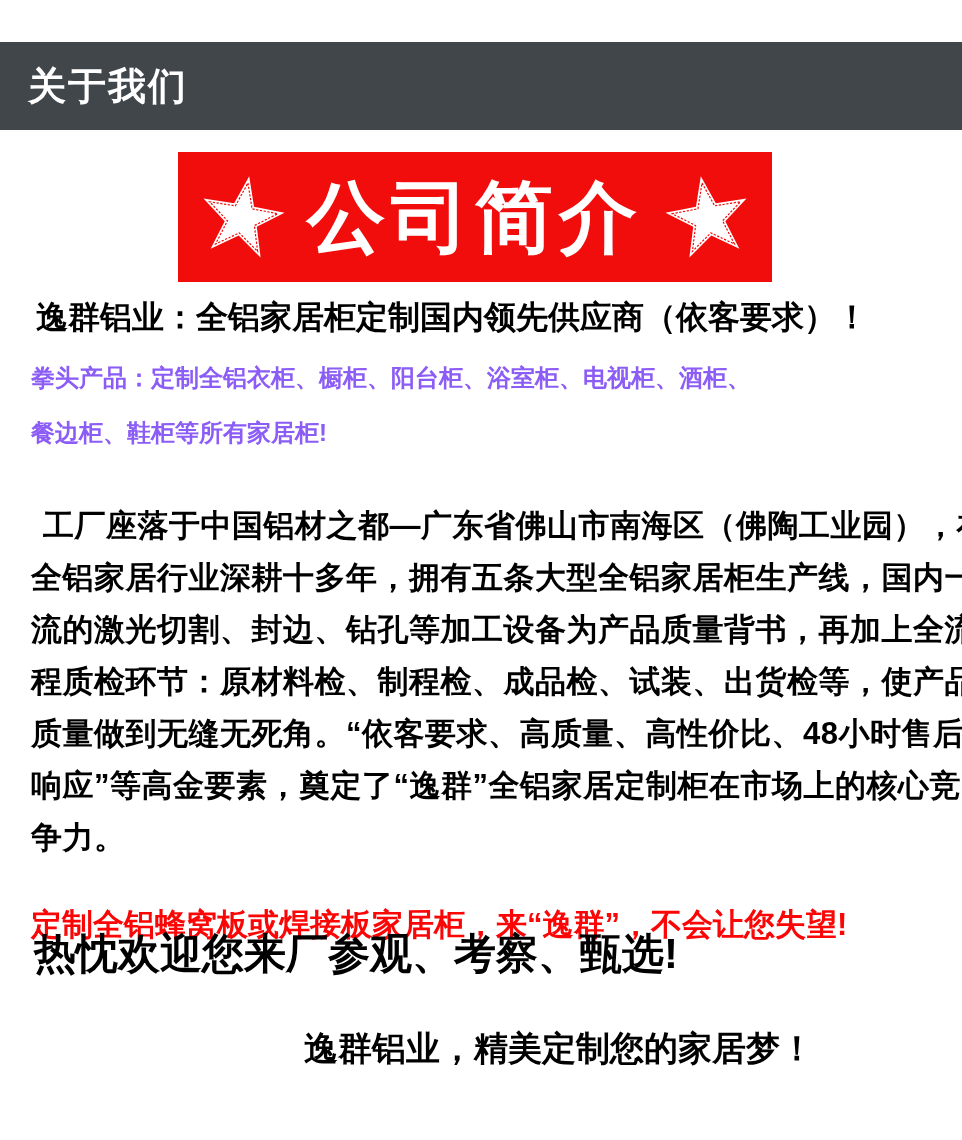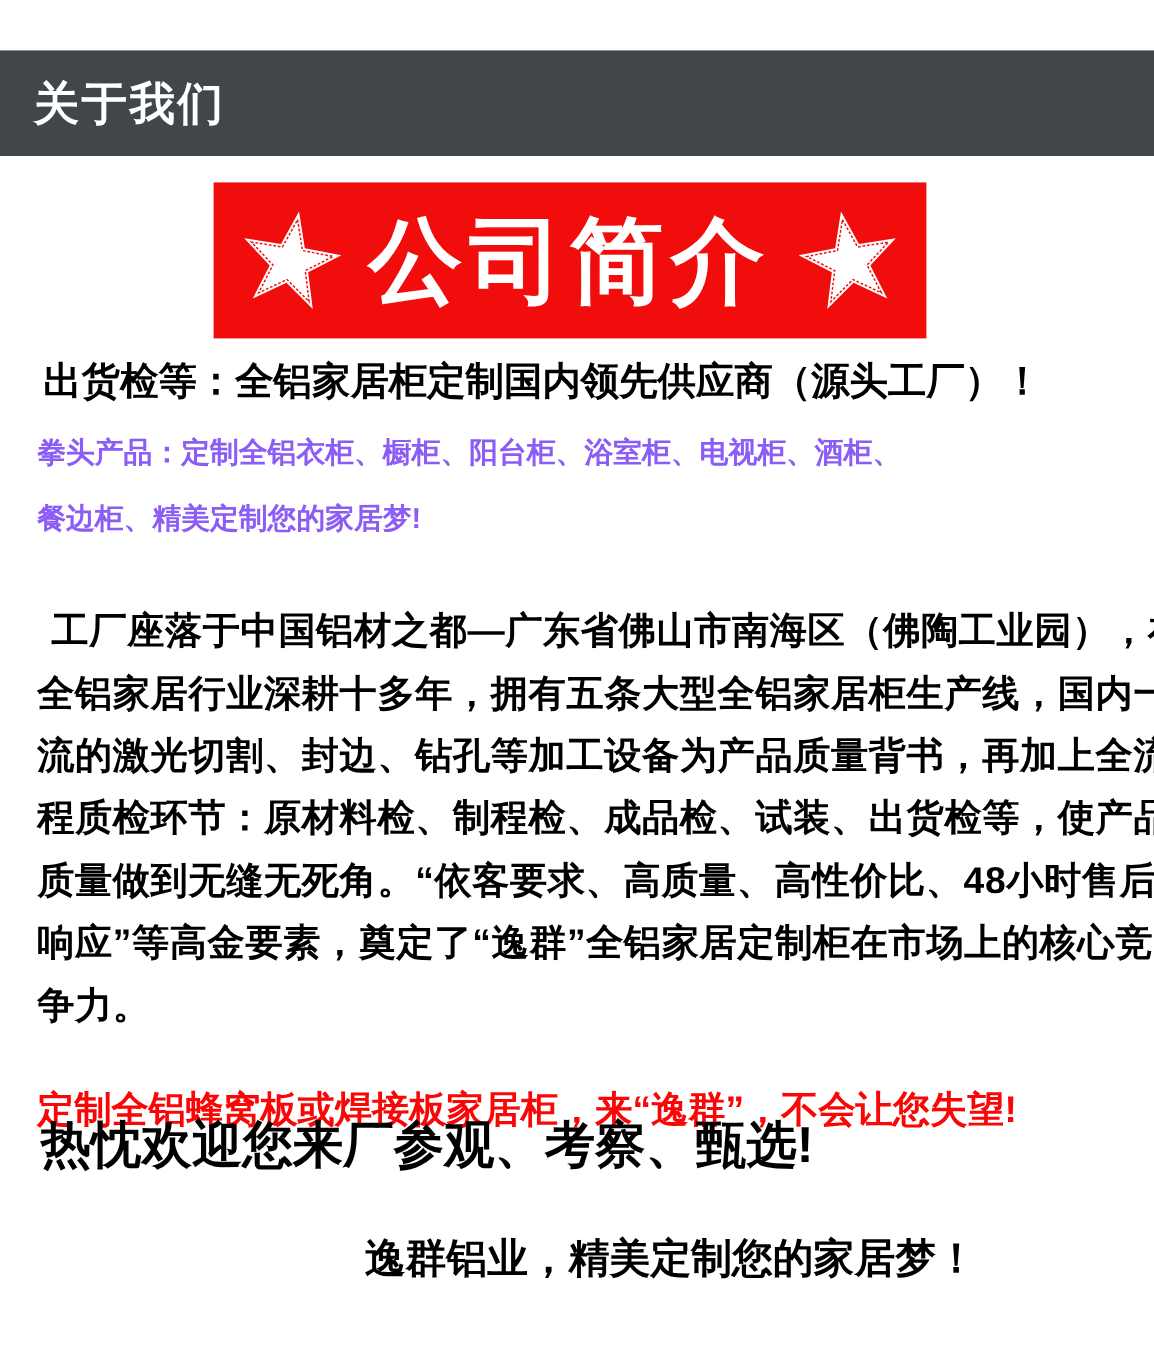--- a/index.html
+++ b/index.html
@@ -65,25 +65,25 @@
     </span>
     <span class="banner-title">公司简介</span>
     <span class="star right">
       <svg viewBox="0 0 100 100" width="90" height="90" aria-hidden="true">
         <path d="M50 4 L61.2 36.6 L95.7 37.2 L68.1 57.9 L78.2 90.8 L50 71 L21.8 90.8 L31.9 57.9 L4.3 37.2 L38.8 36.6 Z" fill="#ffffff"></path>
         <path d="M50 4 L61.2 36.6 L95.7 37.2 L68.1 57.9 L78.2 90.8 L50 71 L21.8 90.8 L31.9 57.9 L4.3 37.2 L38.8 36.6 Z" fill="none" stroke="#f20d0d" stroke-width="1.6" stroke-dasharray="3 2" transform="translate(50,52) scale(0.84) translate(-50,-52)"></path>
       </svg>
     </span>
   </div>
 
-  <div class="txt intro">出货检等：全铝家居柜定制国内领先供应商（源头工厂）！</div>
+  <div class="txt intro">逸群铝业：全铝家居柜定制国内领先供应商（依客要求）！</div>
 
   <div class="products">
     <div class="line">拳头产品：定制全铝衣柜、橱柜、阳台柜、浴室柜、电视柜、酒柜、</div>
-    <div class="line">餐边柜、精美定制您的家居梦!</div>
+    <div class="line">餐边柜、鞋柜等所有家居柜!</div>
   </div>
 
   <div class="para">
     <div class="line first">工厂座落于中国铝材之都—广东省佛山市南海区（佛陶工业园），在</div>
     <div class="line">全铝家居行业深耕十多年，拥有五条大型全铝家居柜生产线，国内一</div>
     <div class="line">流的激光切割、封边、钻孔等加工设备为产品质量背书，再加上全流</div>
     <div class="line">程质检环节：原材料检、制程检、成品检、试装、出货检等，使产品</div>
     <div class="line">质量做到无缝无死角。“依客要求、高质量、高性价比、48小时售后</div>
     <div class="line">响应”等高金要素，奠定了“逸群”全铝家居定制柜在市场上的核心竞</div>
     <div class="line">争力。</div>

